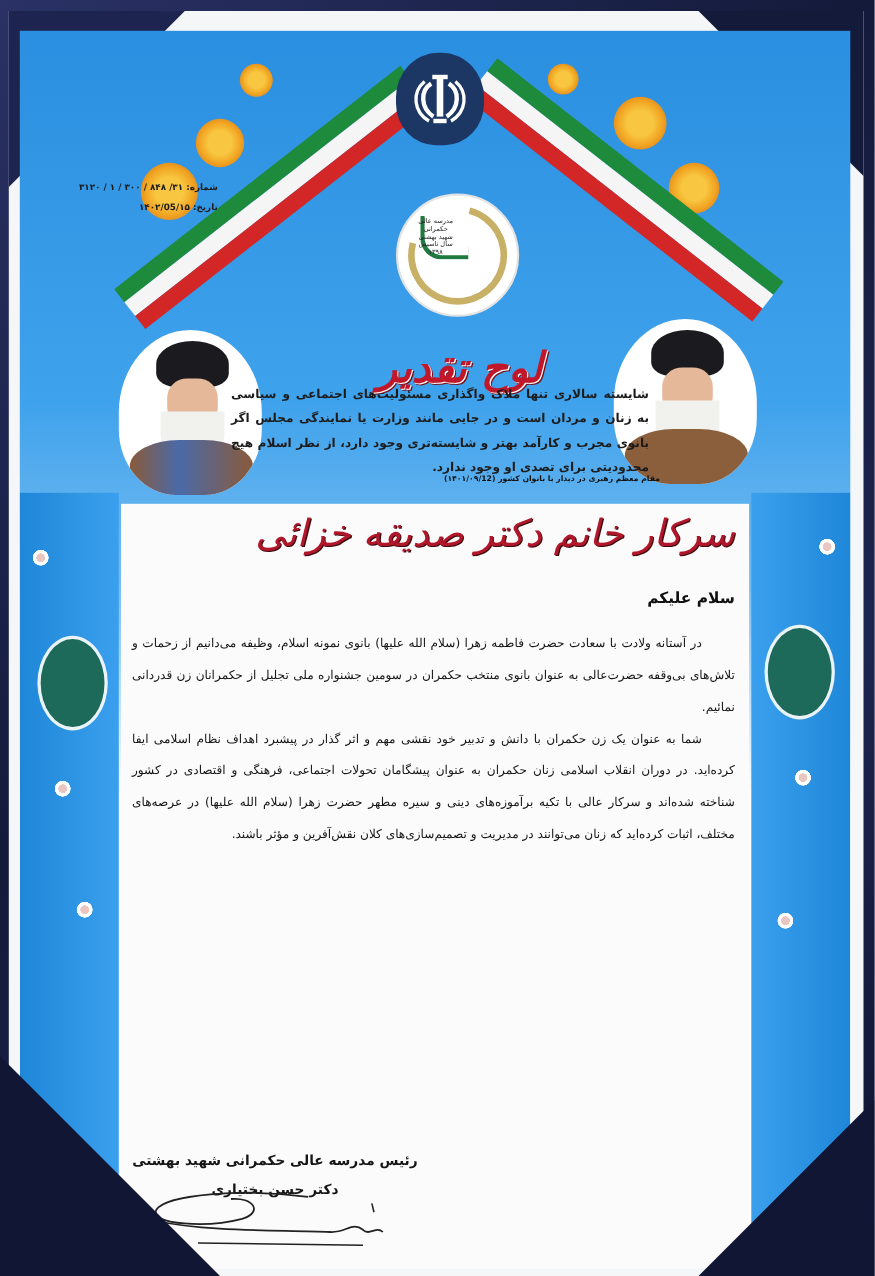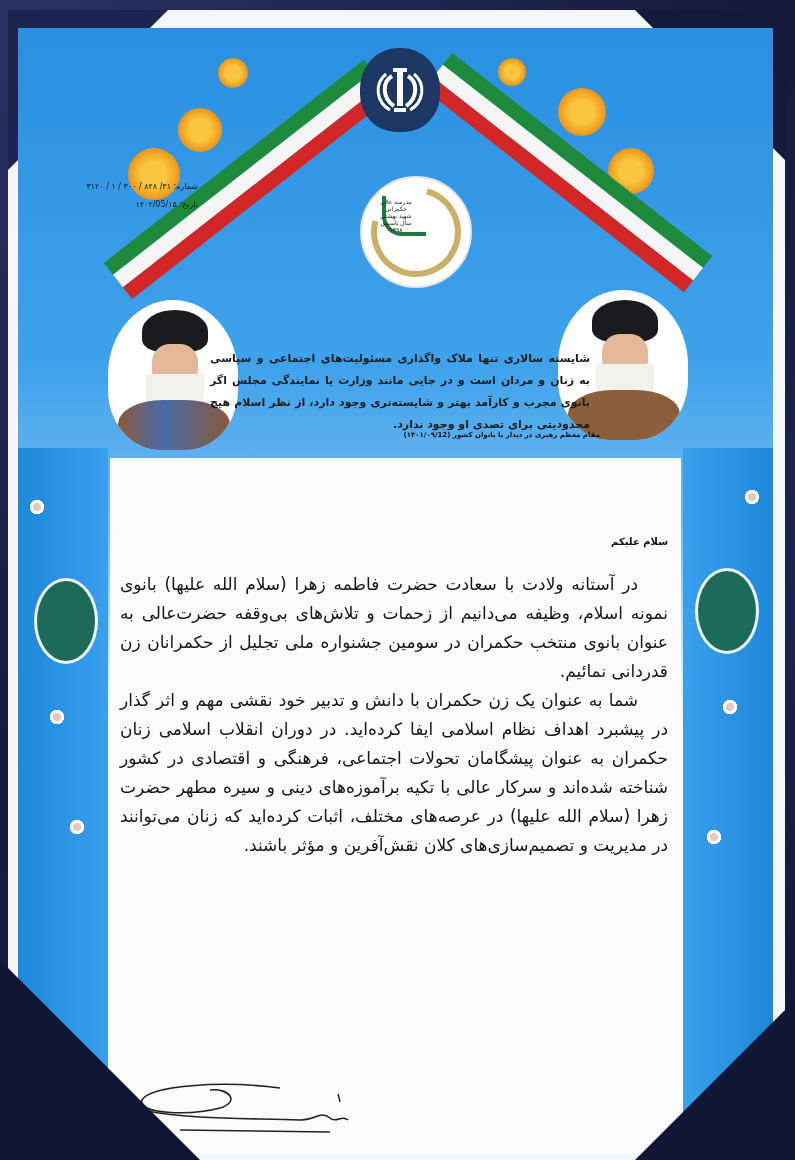--- a/index.html
+++ b/index.html
@@ -30,24 +30,24 @@
   .logo-mark{position:absolute;left:20px;top:18px;width:40px;height:36px;border-bottom:4px solid #1f7a3f;border-left:4px solid #1f7a3f;border-radius:0 0 0 20px;}
   .logo-text{position:absolute;left:14px;top:20px;font-size:6px;color:#222;width:40px;text-align:center;line-height:7px;direction:rtl;}
   .title-calli{position:absolute;left:310px;top:283px;width:180px;text-align:center;color:#c0182a;font-family:"DejaVu Serif",serif;font-size:38px;font-weight:bold;font-style:italic;text-shadow:1px 1px 0 #fff,2px 2px 0 #7a0b12;direction:rtl;}
   .portrait{position:absolute;width:130px;height:150px;background:#fff;border-radius:50% 50% 40% 40%;overflow:hidden;}
   .portrait .turban{position:absolute;left:34px;top:10px;width:66px;height:42px;border-radius:50% 50% 30% 30%;background:#1b1b1f;}
   .portrait .face{position:absolute;left:44px;top:44px;width:46px;height:44px;border-radius:40%;background:#e6b89a;}
   .portrait .beard{position:absolute;left:38px;top:74px;width:58px;height:44px;border-radius:0 0 50% 50%;background:#f1f1ee;}
   .portrait .robe{position:absolute;left:10px;top:100px;width:112px;height:60px;border-radius:40% 40% 0 0;}
   .quote{position:absolute;left:210px;top:358px;width:380px;direction:rtl;text-align:justify;text-align-last:right;font-size:11px;line-height:22px;color:#1c1c1c;font-weight:bold;}
   .quote-src{position:absolute;left:200px;top:432px;width:400px;direction:rtl;text-align:right;font-size:7px;color:#111;font-weight:bold;}
-  .ref{position:absolute;left:20px;top:150px;direction:rtl;font-size:8px;color:#1a1a1a;font-weight:normal;line-height:18px;text-align:right;width:160px;}
+  .ref{position:absolute;left:20px;top:134px;direction:rtl;font-size:8px;color:#1a1a1a;font-weight:bold;line-height:18px;text-align:right;width:160px;}
   .recipient{position:absolute;left:230px;top:462px;width:440px;text-align:center;direction:rtl;font-family:"DejaVu Serif",serif;font-size:34px;font-style:italic;color:#b0172a;text-shadow:1px 1px 0 #3a0a0e;}
-  .greeting{position:absolute;left:520px;top:536px;width:148px;direction:rtl;text-align:right;font-size:10px;font-weight:bold;color:#111;}
-  .body-text{position:absolute;left:120px;top:570px;width:548px;direction:rtl;font-size:17px;line-height:29px;color:#151515;}
+  .greeting{position:absolute;left:520px;top:536px;width:148px;direction:rtl;text-align:right;font-size:14px;font-weight:bold;color:#111;}
+  .body-text{position:absolute;left:120px;top:570px;width:548px;direction:rtl;font-size:11px;line-height:29px;color:#151515;}
   .body-text p{margin:0 0 0 0;text-align:justify;text-align-last:right;text-indent:30px;}
   .signer{position:absolute;left:120px;top:1042px;width:260px;direction:rtl;text-align:center;font-size:12.5px;line-height:26px;font-weight:bold;color:#151515;}
   .signature{position:absolute;left:130px;top:1080px;width:240px;height:60px;}
 </style>
 </head>
 <body>
 
 <div class="frame-bg"></div>
 <div class="sheet">
   <div class="corner tl"></div>
@@ -108,44 +108,50 @@
   <div class="logo">
     <div class="logo-ring"></div>
     <div class="logo-mark"></div>
     <div class="logo-text">
       <div>مدرسه عالی حکمرانی</div>
       <div>شهید بهشتی</div>
       <div>سال تاسیس ۱۳۹۸</div>
     </div>
   </div>
 
+  <div class="title-calli">لوح تقدیر</div>
 
   <div class="portrait" style="left:90px;top:272px;">
     <div class="turban"></div>
       <div class="face"></div>
       <div class="beard"></div>
     <div class="robe" style="background:linear-gradient(90deg,#8a5a3a,#4a6aa8 40%,#8a5a3a);"></div>
   </div>
   <div class="portrait" style="left:540px;top:262px;">
     <div class="turban"></div>
       <div class="face"></div>
       <div class="beard"></div>
     <div class="robe" style="background:#8b5e3c;"></div>
   </div>
 
   <div class="quote" style="left:192px;top:320px;">شایسته سالاری تنها ملاک واگذاری مسئولیت‌های اجتماعی و سیاسی به زنان و مردان است و در جایی مانند وزارت یا نمایندگی مجلس اگر بانوی مجرب و کارآمد بهتر و شایسته‌تری وجود دارد، از نظر اسلام هیچ محدودیتی برای تصدی او وجود ندارد.</div>
   <div class="quote-src" style="left:182px;top:403px;">مقام معظم رهبری در دیدار با بانوان کشور (۱۴۰۱/۰۹/12)</div>
 
+  <div class="recipient" style="left:212px;top:436px;">سرکار خانم دکتر صدیقه خزائی</div>
   <div class="greeting" style="left:502px;top:508px;">سلام علیکم</div>
 
   <div class="body-text" style="left:102px;top:542px;">
     <p>در آستانه ولادت با سعادت حضرت فاطمه زهرا (سلام الله علیها) بانوی نمونه اسلام، وظیفه می‌دانیم از زحمات و تلاش‌های بی‌وقفه حضرت‌عالی به عنوان بانوی منتخب حکمران در سومین جشنواره ملی تجلیل از حکمرانان زن قدردانی نمائیم.</p>
     <p>شما به عنوان یک زن حکمران با دانش و تدبیر خود نقشی مهم و اثر گذار در پیشبرد اهداف نظام اسلامی ایفا کرده‌اید. در دوران انقلاب اسلامی زنان حکمران به عنوان پیشگامان تحولات اجتماعی، فرهنگی و اقتصادی در کشور شناخته شده‌اند و سرکار عالی با تکیه برآموزه‌های دینی و سیره مطهر حضرت زهرا (سلام الله علیها) در عرصه‌های مختلف، اثبات کرده‌اید که زنان می‌توانند در مدیریت و تصمیم‌سازی‌های کلان نقش‌آفرین و مؤثر باشند.</p>
   </div>
 
+  <div class="signer" style="left:102px;top:1014px;">
+    <div>رئیس مدرسه عالی حکمرانی شهید بهشتی</div>
+    <div>دکتر حسن بختیاری</div>
+  </div>
   <svg class="signature" style="left:112px;top:1052px;" viewBox="0 0 240 60">
     <path d="M150 8 C90 0,20 6,12 20 C6 34,60 36,90 28 C110 22,100 8,80 10" stroke="#222" stroke-width="1.6" fill="none"></path>
     <path d="M12 30 C60 40,120 38,170 40 C185 41,190 30,200 38 C206 44,212 34,218 40" stroke="#222" stroke-width="1.6" fill="none"></path>
     <path d="M50 50 L200 52" stroke="#222" stroke-width="1.4" fill="none"></path>
     <path d="M208 14 L210 22" stroke="#222" stroke-width="1.4" fill="none"></path>
   </svg>
 </div>
 
 <div class="corner bl" style="position:absolute;"></div>
 <div class="corner br" style="position:absolute;"></div>

